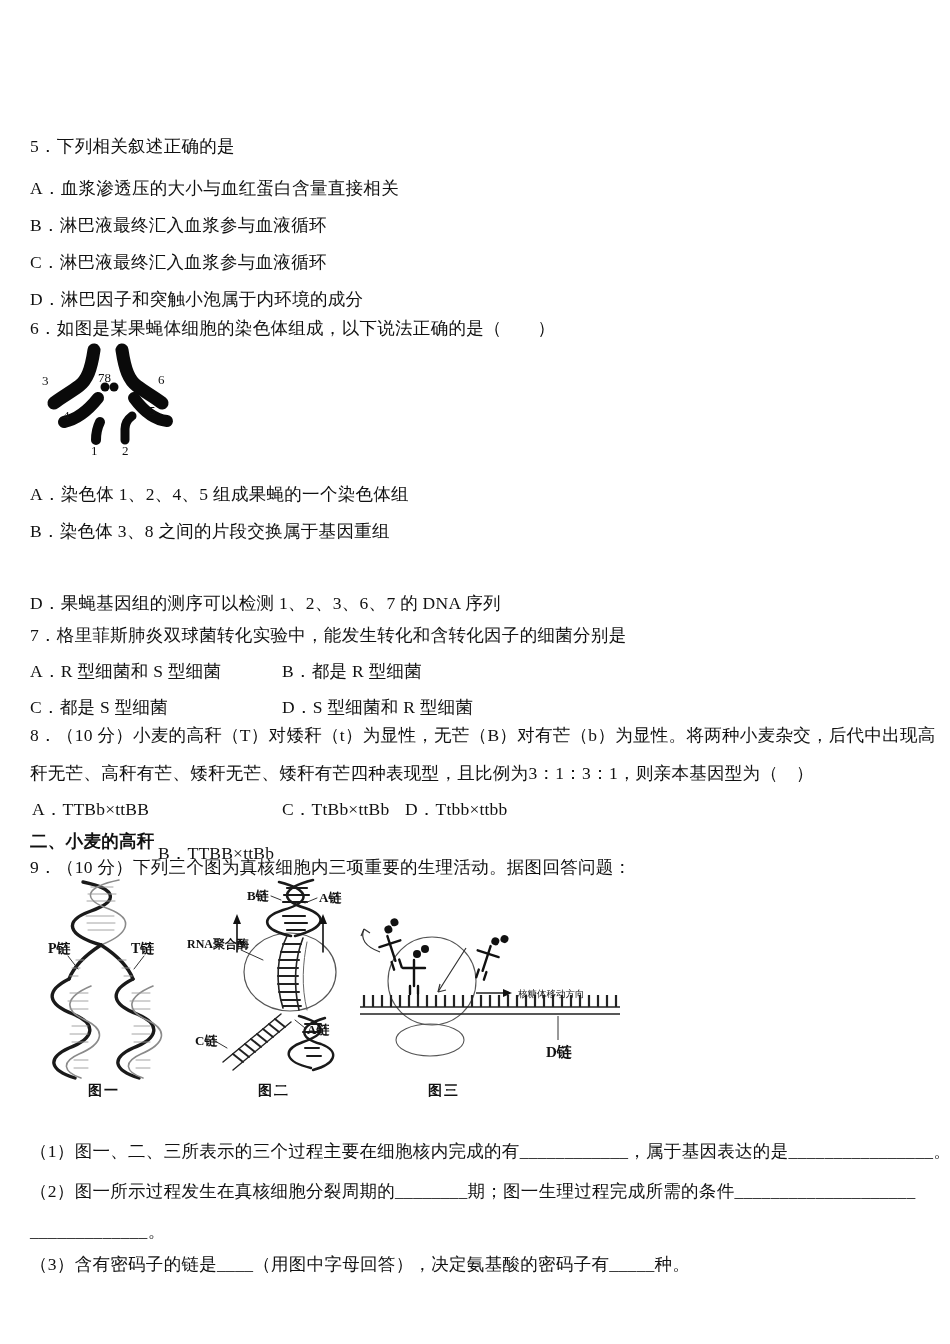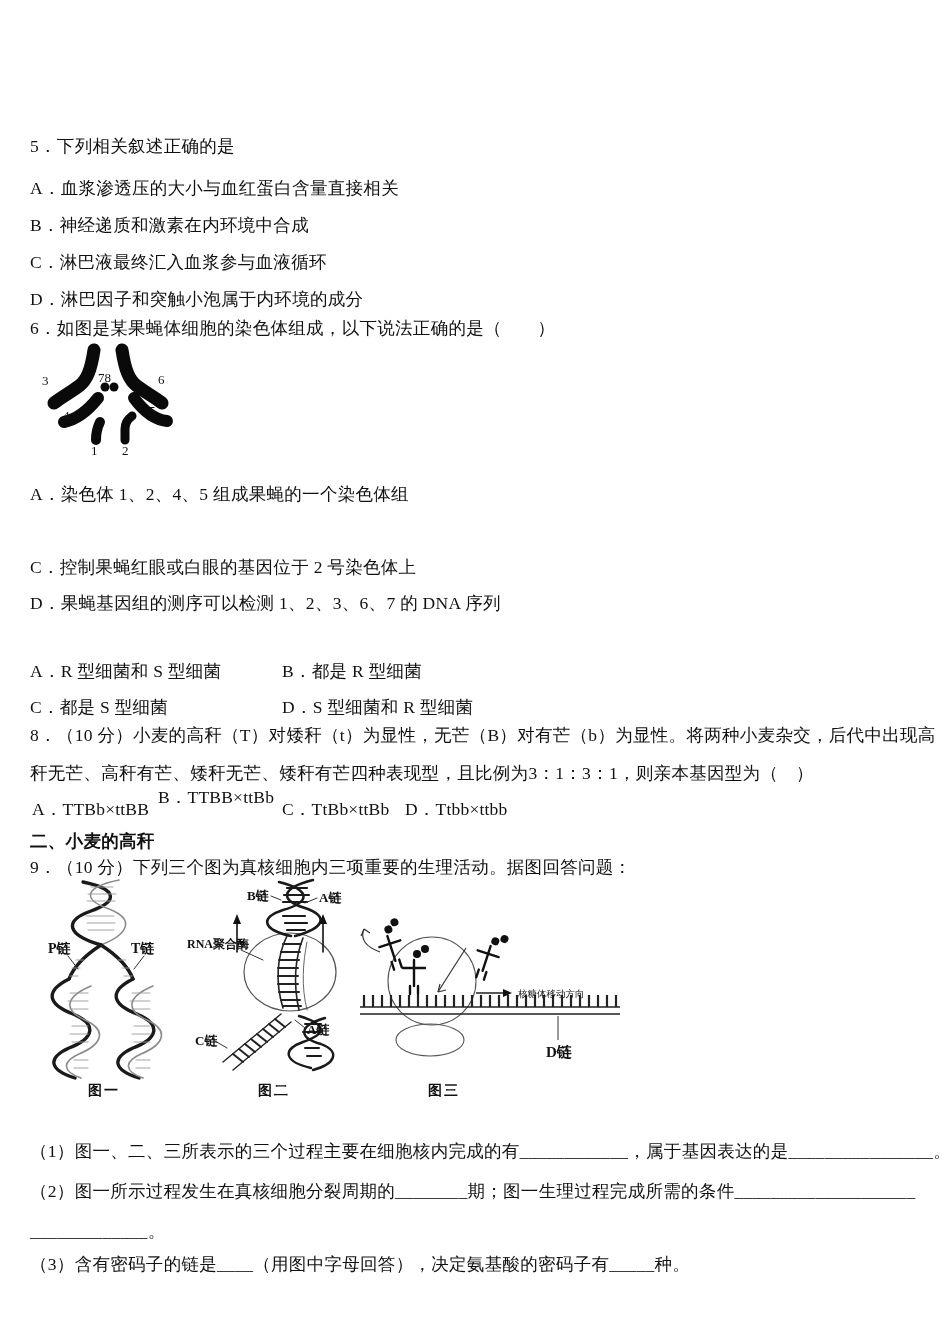--- a/index.html
+++ b/index.html
@@ -25,21 +25,21 @@
   svg { position:absolute; }
   svg text { font-family:"Liberation Serif","DejaVu Serif",serif; fill:#111; }
 </style>
 </head>
 <body>
 
 <div class="page">
 
   <div class="line" style="top:95px">5．下列相关叙述正确的是</div>
   <div class="line" style="top:137px">A．血浆渗透压的大小与血红蛋白含量直接相关</div>
-  <div class="line" style="top:174px">B．神经递质和激素在内环境中合成</div>
+  <div class="line" style="top:174px">B．淋巴液最终汇入血浆参与血液循环</div>
   <div class="line" style="top:211px">C．淋巴液最终汇入血浆参与血液循环</div>
   <div class="line" style="top:248px">D．淋巴因子和突触小泡属于内环境的成分</div>
 
   <div class="line" style="top:277px">6．如图是某果蝇体细胞的染色体组成，以下说法正确的是（　　）</div>
 
   <svg style="left:28px; top:296px" width="165" height="125" viewBox="0 0 165 125">
     <g stroke="#0a0a0a" fill="none" stroke-linecap="round">
       <path d="M66 14 C63 34 59 44 51 50 C43 56 34 61 26 67" stroke-width="13"></path>
       <path d="M36 86 C46 84 58 77 70 62" stroke-width="12"></path>
       <path d="M94 14 C97 34 101 44 109 50 C117 56 126 61 134 67" stroke-width="13"></path>
@@ -52,32 +52,33 @@
     <text x="14" y="49" font-size="13">3</text>
     <text x="35" y="84" font-size="13">4</text>
     <text x="70" y="46" font-size="13">78</text>
     <text x="130" y="48" font-size="13">6</text>
     <text x="121" y="79" font-size="13">5</text>
     <text x="63" y="119" font-size="13">1</text>
     <text x="94" y="119" font-size="13">2</text>
   </svg>
 
   <div class="line" style="top:443px">A．染色体 1、2、4、5 组成果蝇的一个染色体组</div>
-  <div class="line" style="top:516px">C．控制果蝇红眼或白眼的基因位于 2 号染色体上</div>
+  <div class="line" style="top:480px">B．染色体 3、8 之间的片段交换属于基因重组</div>
   <div class="line" style="top:552px">D．果蝇基因组的测序可以检测 1、2、3、6、7 的 DNA 序列</div>
 
+  <div class="line" style="top:584px">7．格里菲斯肺炎双球菌转化实验中，能发生转化和含转化因子的细菌分别是</div>
   <div class="line" style="top:620px">A．R 型细菌和 S 型细菌</div>
   <div class="line col2" style="top:620px">B．都是 R 型细菌</div>
   <div class="line" style="top:656px">C．都是 S 型细菌</div>
   <div class="line col2" style="top:656px">D．S 型细菌和 R 型细菌</div>
 
   <div class="line" style="top:684px">8．（10 分）小麦的高秆（T）对矮秆（t）为显性，无芒（B）对有芒（b）为显性。将两种小麦杂交，后代中出现高</div>
   <div class="line" style="top:722px">秆无芒、高秆有芒、矮秆无芒、矮秆有芒四种表现型，且比例为3：1：3：1，则亲本基因型为（　）</div>
   <div class="line opt8" style="top:758px; left:32px">A．TTBb×ttBB</div>
-  <div class="line opt8" style="top:746px; left:158px">B．TTBB×ttBb</div>
+  <div class="line opt8" style="top:802px; left:158px">B．TTBB×ttBb</div>
   <div class="line opt8" style="top:758px; left:282px">C．TtBb×ttBb</div>
   <div class="line opt8" style="top:758px; left:405px">D．Ttbb×ttbb</div>
 
   <div class="line sec" style="top:790px">二、小麦的高秆</div>
 
   <div class="line" style="top:816px">9．（10 分）下列三个图为真核细胞内三项重要的生理活动。据图回答问题：</div>
 
   <svg style="left:30px; top:836px" width="150" height="205" viewBox="0 0 150 205">
     <g fill="none" stroke-linecap="round">
       <path d="M53 6 C87 13 89 25 61 35 C33 45 37 59 71 69" stroke="#1a1a1a" stroke-width="3.4"></path>

